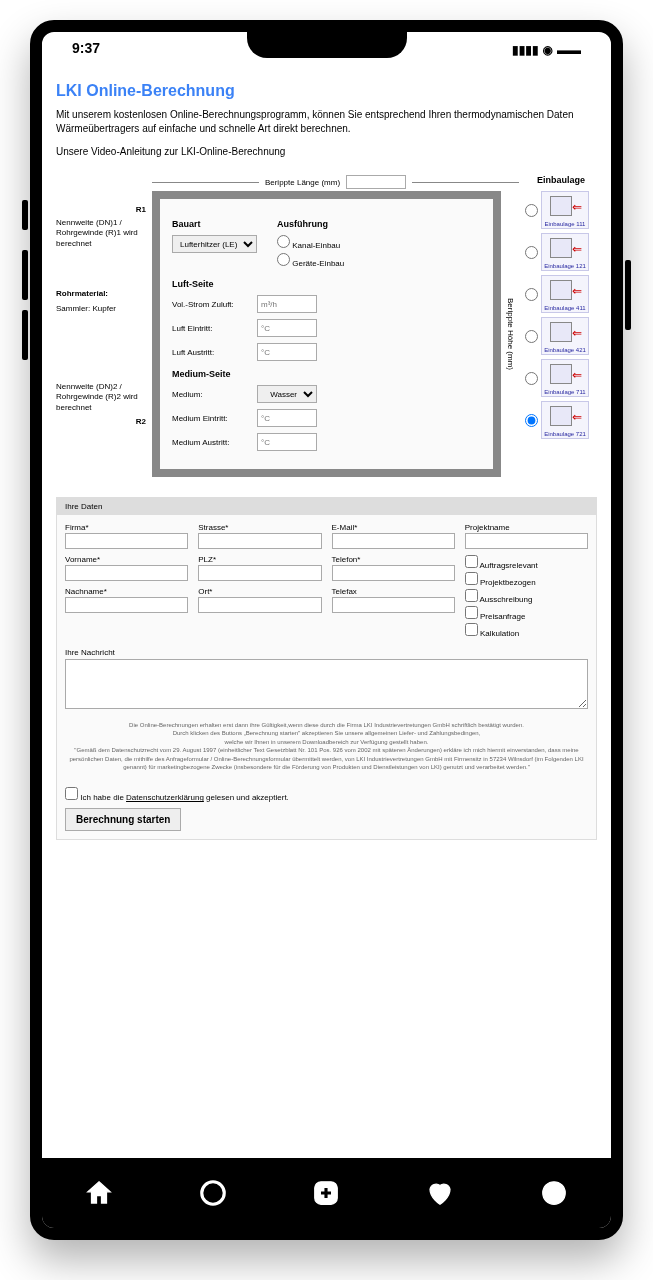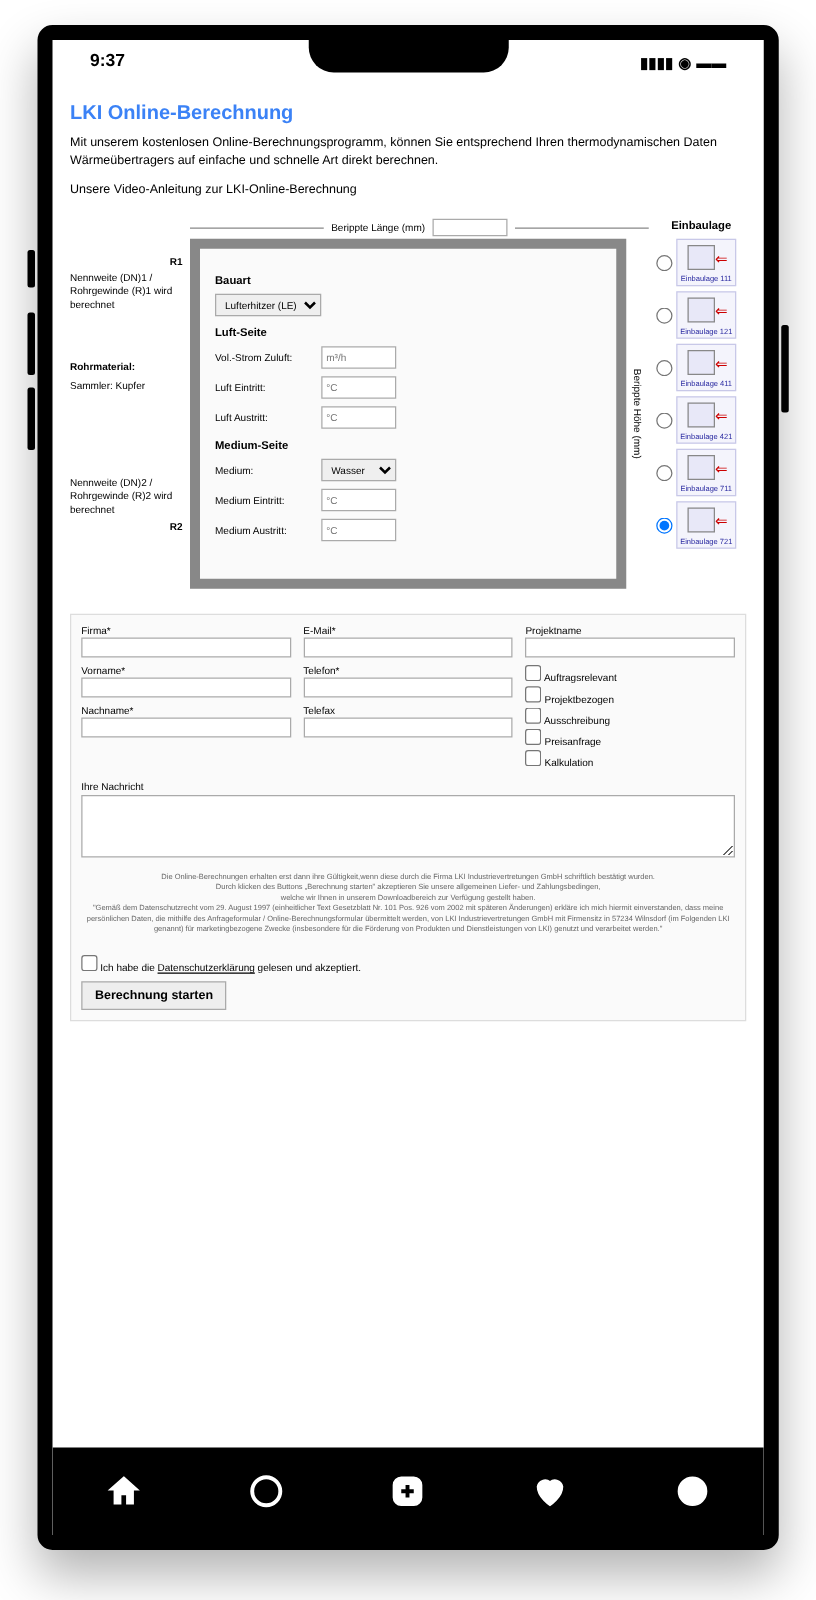--- a/index.html
+++ b/index.html
@@ -7,21 +7,21 @@
     font-family: -apple-system, BlinkMacSystemFont, "Segoe UI", Arial, sans-serif;
     background: #fff;
     width: 653px;
     height: 1280px;
     position: relative;
   }
   .phone-frame {
     position: absolute;
     top: 20px; left: 30px; right: 30px; bottom: 40px;
     border: 12px solid #000;
-    border-radius: 12px;
+    border-radius: 24px;
     background: #fff;
     overflow: hidden;
     box-shadow: 0 20px 40px rgba(0,0,0,0.3);
   }
   .notch {
     position: absolute;
     top: 0; left: 50%; transform: translateX(-50%);
     width: 160px; height: 26px;
     background: #000;
     border-radius: 0 0 20px 20px;
@@ -96,21 +96,21 @@
   }
   .form-row { display: flex; margin-bottom: 6px; align-items: center; }
   .form-label { width: 85px; font-size: 8px; }
   .form-heading { font-weight: bold; font-size: 9px; margin: 8px 0 6px; }
   .form-sel, .form-inp {
     border: 1px solid #aaa;
     font-size: 8px;
     padding: 2px 3px;
     height: 18px;
   }
-  .form-sel { width: 85px; }
+  .form-sel { width: 85px; text-align: right; }
   .form-inp { width: 60px; }
   .exec-col { font-size: 8px; }
   .exec-col label { display: block; margin-bottom: 3px; }
   .top-row { display: flex; gap: 20px; }
   .right-dim {
     width: 18px;
     writing-mode: vertical-rl;
     text-align: center;
     font-size: 8px;
     display: flex;
@@ -271,20 +271,25 @@
         </div>
         <div style="display:flex">
           <div class="frame-box" style="flex:1">
             <div class="top-row">
               <div>
                 <div class="form-heading">Bauart</div>
                 <select class="form-sel">
                   <option>Lufterhitzer (LE)</option>
                 </select>
               </div>
+              <div class="exec-col">
+                <div class="form-heading">Ausführung</div>
+                <label><input type="radio" name="ausf" style=""> <span>Kanal-Einbau</span></label>
+                <label><input type="radio" name="ausf" style=""> <span>Geräte-Einbau</span></label>
+              </div>
             </div>
             <div class="form-heading">Luft-Seite</div>
             <div class="form-row">
               <span class="form-label">Vol.-Strom Zuluft:</span>
               <input class="form-inp" placeholder="m³/h" style="">
             </div>
             <div class="form-row">
               <span class="form-label">Luft Eintritt:</span>
               <input class="form-inp" placeholder="°C" style="">
             </div>
@@ -339,26 +344,32 @@
             </div>
             <div class="einbau-opt">
               <input type="radio" name="einbau" checked="" style="">
               <div class="einbau-tile">Einbaulage 721</div>
             </div>
           </div>
       </div>
     </div>
 
     <div class="data-section">
+      <div class="data-header">Ihre Daten</div>
       <div class="data-body">
         <div class="data-cols">
           <div class="data-col">
             <div class="field-group"><label>Firma*</label><input style=""></div>
             <div class="field-group"><label>Vorname*</label><input style=""></div>
             <div class="field-group"><label>Nachname*</label><input style=""></div>
+          </div>
+          <div class="data-col">
+            <div class="field-group"><label>Strasse*</label><input style=""></div>
+            <div class="field-group"><label>PLZ*</label><input style=""></div>
+            <div class="field-group"><label>Ort*</label><input style=""></div>
           </div>
           <div class="data-col">
             <div class="field-group"><label>E-Mail*</label><input style=""></div>
             <div class="field-group"><label>Telefon*</label><input style=""></div>
             <div class="field-group"><label>Telefax</label><input style=""></div>
           </div>
           <div class="data-col">
             <div class="field-group"><label>Projektname</label><input style=""></div>
             <div class="checks">
               <label><input type="checkbox" style=""> <span>Auftragsrelevant</span></label>

